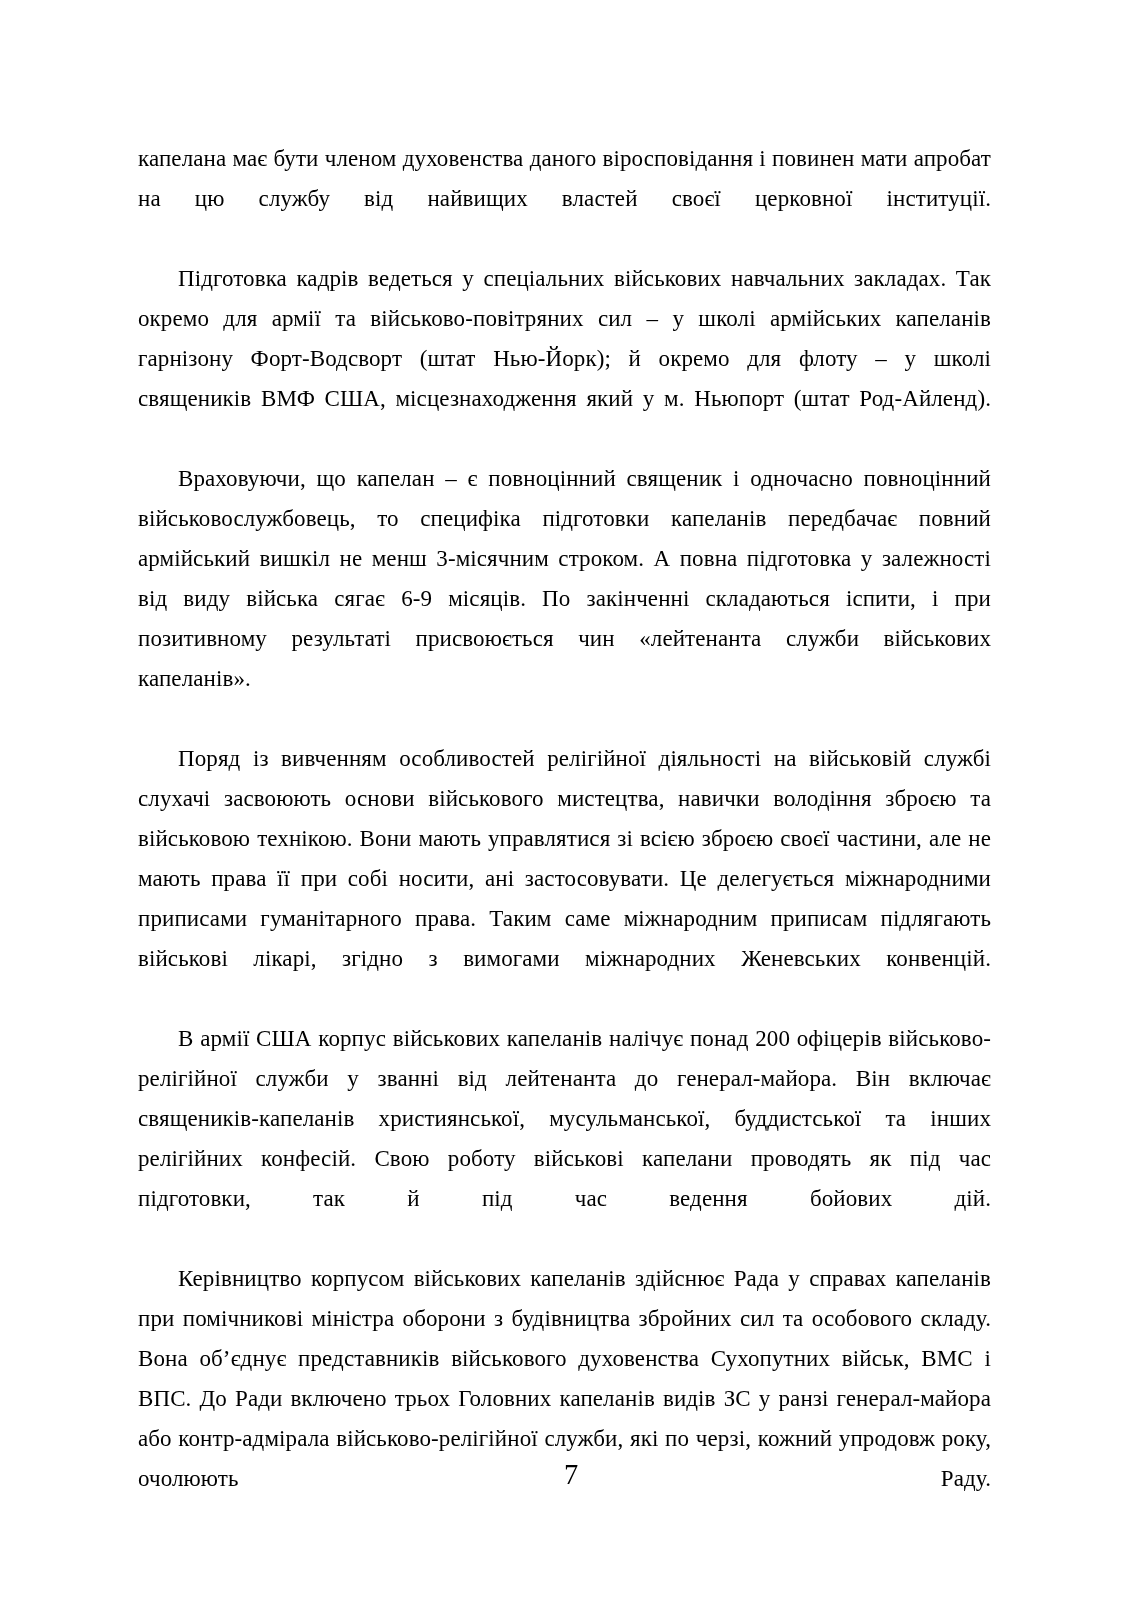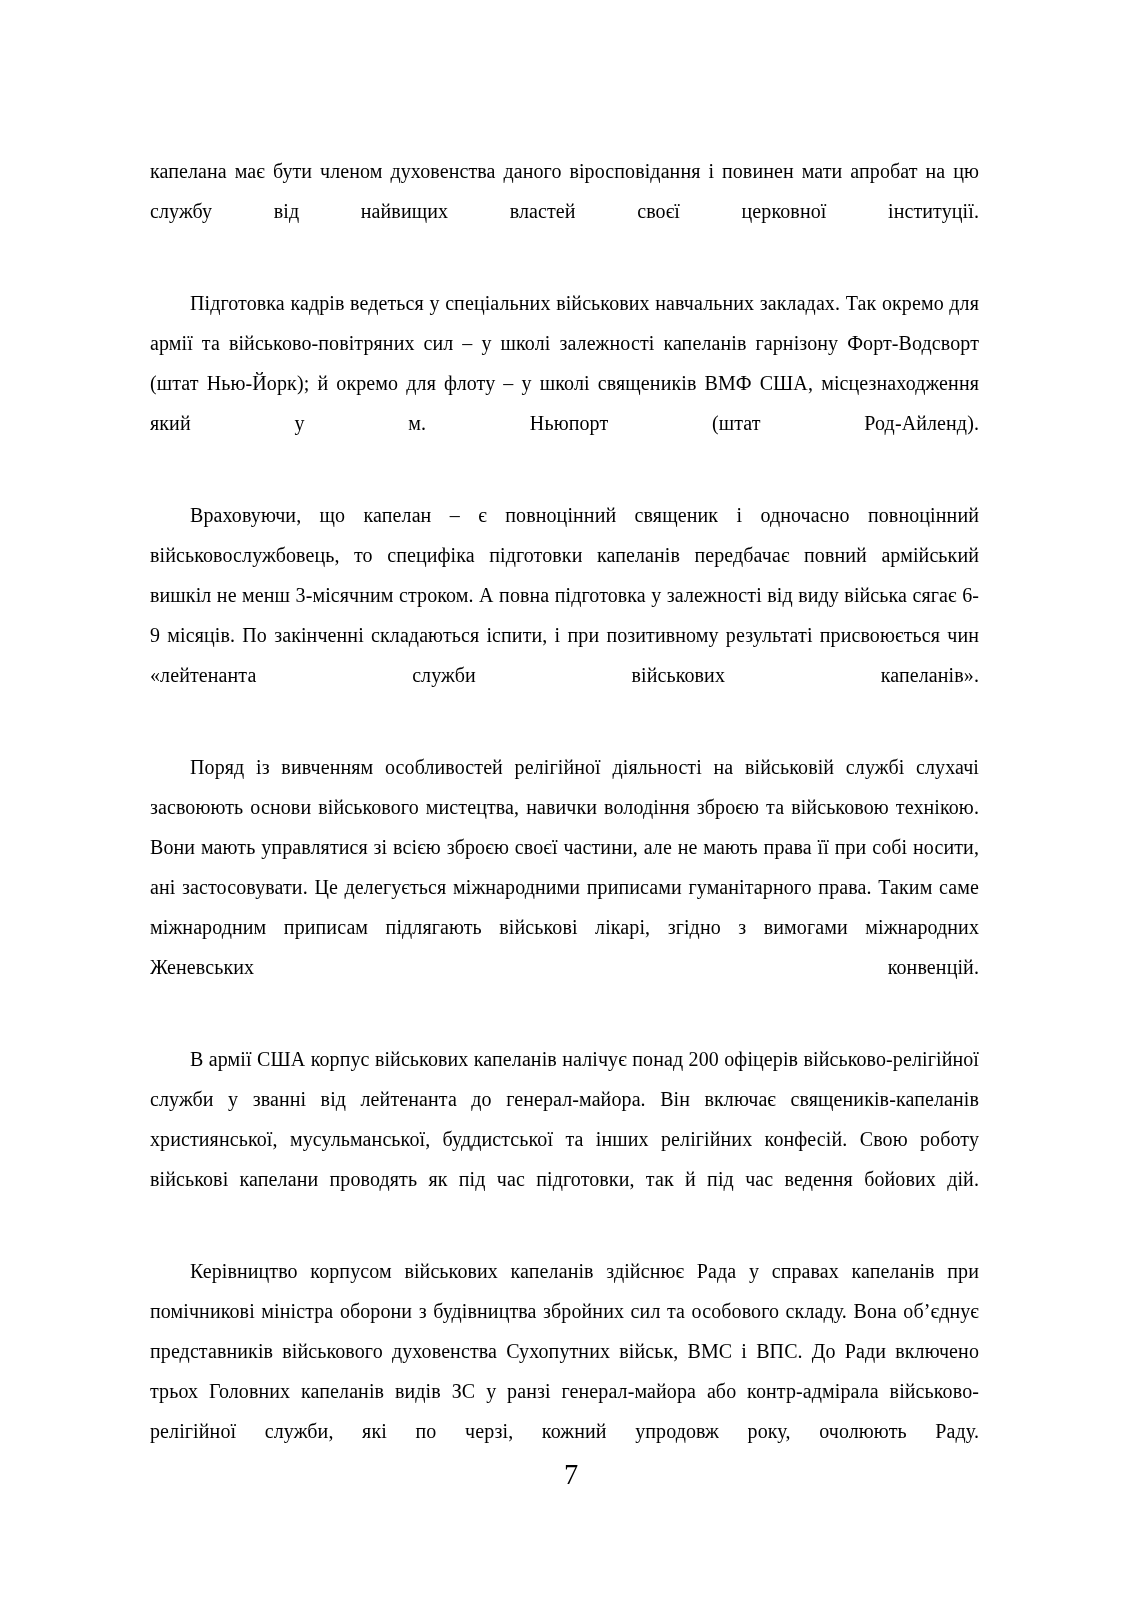--- a/index.html
+++ b/index.html
@@ -21,25 +21,25 @@
     overflow: hidden;
     box-sizing: border-box;
   }
   .text-column {
     position: absolute;
     left: 138px;
     top: 139px;
     width: 853px;
   }
   .para {
-    margin: 12px;
+    margin: 0;
     text-align: justify;
     text-justify: inter-word;
     text-indent: 40px;
-    font-size: 20px;
+    font-size: 23px;
     line-height: 40px;
     letter-spacing: 0.1px;
     word-spacing: 0.2px;
     hyphens: none;
     -webkit-hyphens: none;
   }
   .para.no-indent {
     text-indent: 0;
   }
   
@@ -60,21 +60,21 @@
   }
 </style>
 </head>
 <body>
 
 <div class="page">
 
   <div class="text-column">
     <p class="para no-indent">капелана має бути членом духовенства даного віросповідання і повинен мати апробат на цю службу від найвищих властей своєї церковної інституції.</p>
 
-    <p class="para">Підготовка кадрів ведеться у спеціальних військових навчальних закладах. Так окремо для армії та військово-повітряних сил – у школі залежності капеланів гарнізону Форт-Водсворт (штат Нью-Йорк); й окремо для флоту – у школі священиків ВМФ США, місцезнаходження який у м. Ньюпорт (штат Род-Айленд).</p>
+    <p class="para">Підготовка кадрів ведеться у спеціальних військових навчальних закладах. Так окремо для армії та військово-повітряних сил – у школі армійських капеланів гарнізону Форт-Водсворт (штат Нью-Йорк); й окремо для флоту – у школі священиків ВМФ США, місцезнаходження який у м. Ньюпорт (штат Род-Айленд).</p>
 
     <p class="para">Враховуючи, що капелан – є повноцінний священик і одночасно повноцінний військовослужбовець, то специфіка підготовки капеланів передбачає повний армійський вишкіл не менш 3-місячним строком. А повна підготовка у залежності від виду війська сягає 6-9 місяців. По закінченні складаються іспити, і при позитивному результаті присвоюється чин «лейтенанта служби військових капеланів».</p>
 
     <p class="para">Поряд із вивченням особливостей релігійної діяльності на військовій службі слухачі засвоюють основи військового мистецтва, навички володіння зброєю та військовою технікою. Вони мають управлятися зі всією зброєю своєї частини, але не мають права її при собі носити, ані застосовувати. Це делегується міжнародними приписами гуманітарного права. Таким саме міжнародним приписам підлягають військові лікарі, згідно з вимогами міжнародних Женевських конвенцій.</p>
 
     <p class="para">В армії США корпус військових капеланів налічує понад 200 офіцерів військово-релігійної служби у званні від лейтенанта до генерал-майора. Він включає священиків-капеланів християнської, мусульманської, буддистської та інших релігійних конфесій. Свою роботу військові капелани проводять як під час підготовки, так й під час ведення бойових дій.</p>
 
     <p class="para">Керівництво корпусом військових капеланів здійснює Рада у справах капеланів при помічникові міністра оборони з будівництва збройних сил та особового складу. Вона об’єднує представників військового духовенства Сухопутних військ, ВМС і ВПС. До Ради включено трьох Головних капеланів видів ЗС у ранзі генерал-майора або контр-адмірала військово-релігійної служби, які по черзі, кожний упродовж року, очолюють Раду.</p>
   </div>
 

